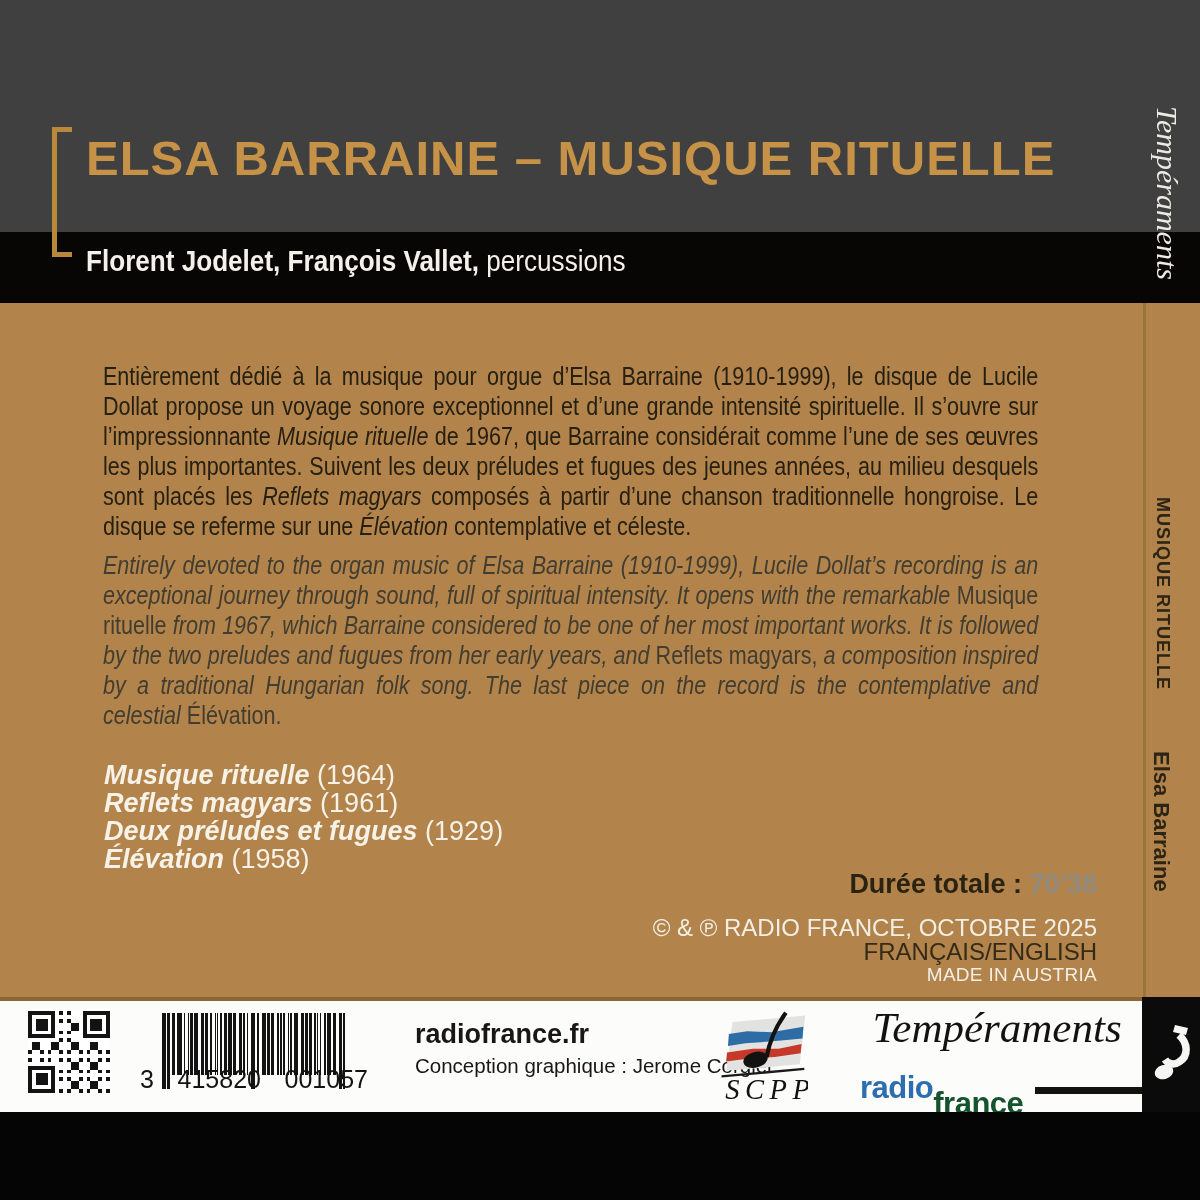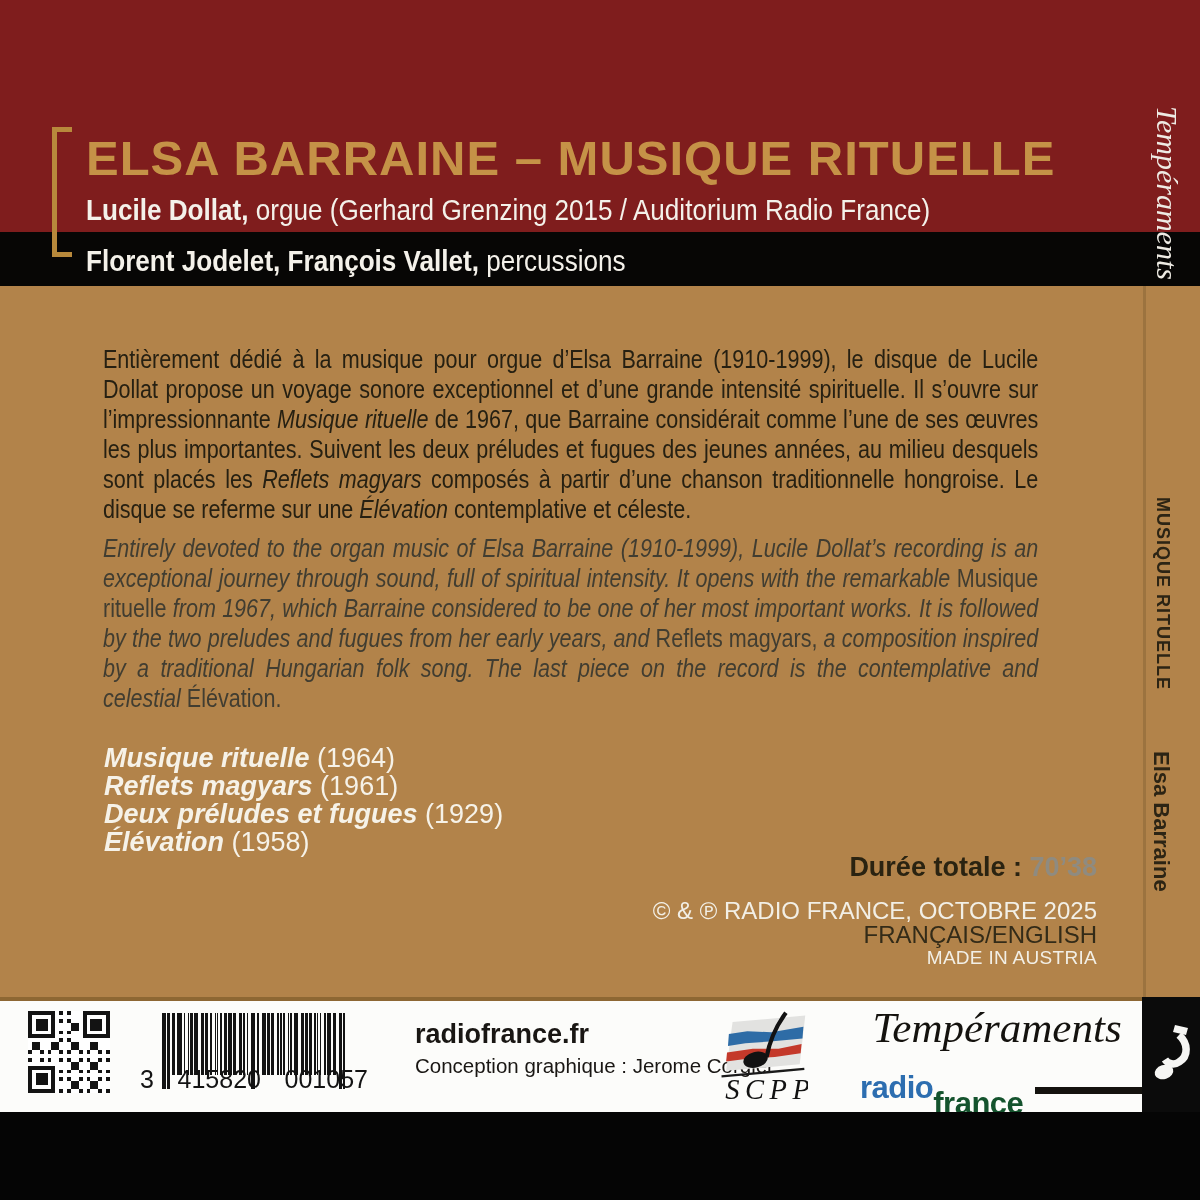--- a/index.html
+++ b/index.html
@@ -1,39 +1,39 @@
 <!DOCTYPE html>
 <html><head>
 <meta charset="utf-8">
 <style>
   html,body{margin:0;padding:0;background:#070605;}
   .cover{position:relative;width:1200px;height:1200px;overflow:hidden;
          font-family:"Liberation Sans",sans-serif;background:#070605;}
 
   
-  .top-band{position:absolute;left:0;top:0;width:1200px;height:232px;background:#7f1d1d;}
+  .top-band{position:absolute;left:0;top:0;width:1200px;height:232px;background:#404040;}
   .bracket{position:absolute;left:52px;top:127px;width:15px;height:120px;
            border-left:5px solid #b8893c;border-top:5px solid #b8893c;border-bottom:5px solid #b8893c;}
   .title{position:absolute;left:86px;top:130px;margin:0;font-size:49px;font-weight:bold;
          letter-spacing:1px;color:#c59247;white-space:nowrap;}
   .perf{position:absolute;left:86px;color:#f4f1ea;white-space:nowrap;font-size:29px;}
   .perf .cx{display:inline-block;transform:scaleX(0.9);transform-origin:0 50%;}
   .perf1{top:194px;} .perf2{top:237px;margin-top:8px;}
   .bold{font-weight:bold;}
 
   
   .spine-label{position:absolute;left:1150px;top:106px;writing-mode:vertical-rl;
                font-family:"Liberation Serif",serif;font-style:italic;font-size:30px;color:#eeebe4;}
   .spine-album{position:absolute;left:1152px;top:497px;writing-mode:vertical-rl;
                font-size:18px;font-weight:bold;letter-spacing:1px;color:#2c2414;}
   .spine-artist{position:absolute;left:1148px;top:751px;writing-mode:vertical-rl;
                font-size:22px;font-weight:bold;color:#2c2414;}
 
   
-  .main{position:absolute;left:0;top:286px;width:1200px;height:764px;background:#b2834a;}
+  .main{position:absolute;left:0;top:303px;width:1200px;height:764px;background:#b2834a;}
   .crease{position:absolute;left:1143px;top:0;width:3px;height:712px;background:rgba(46,28,6,0.16);}
   .para-wrap{position:absolute;left:103px;width:940px;overflow:visible;}
   .condense{width:1085px;transform:scaleX(0.862);transform-origin:0 0;
             text-align:justify;font-size:25px;line-height:30px;margin:0;}
   .fr-wrap{top:58px;} .en-wrap{top:247px;}
   .para-fr{color:#262012;} .para-fr em{font-style:italic;}
   .para-en{color:#413d31;font-style:italic;} .para-en .rm{font-style:normal;}
 
   .tracks{position:absolute;left:104px;top:458px;font-size:27px;line-height:28px;color:#f6f2e8;}
   .track .t{font-weight:bold;font-style:italic;}
@@ -71,21 +71,20 @@
   .bottom-band{position:absolute;left:0;top:1112px;width:1200px;height:88px;background:#050505;}
 </style>
 </head>
 <body>
 
 <div class="cover">
 
   <div class="top-band">
     <div class="bracket"></div>
     <h1 class="title">ELSA BARRAINE – MUSIQUE RITUELLE</h1>
-    <div class="perf perf1"><span class="cx"><span class="bold">Lucile Dollat,</span><span> orgue (Gerhard Grenzing 2015 / Auditorium Radio France)</span></span></div>
     <div class="perf perf2"><span class="cx"><span class="bold">Florent Jodelet, François Vallet,</span><span> percussions</span></span></div>
   </div>
 
   <div class="spine-label">Tempéraments</div>
 
   <div class="main">
     <div class="crease"></div>
 
     <div class="para-wrap fr-wrap" style="position:absolute;">
       <p class="condense para-fr"><span>Entièrement dédié à la musique pour orgue d’Elsa Barraine (1910-1999), le disque de Lucile Dollat propose un voyage sonore exceptionnel et d’une grande intensité spirituelle. Il s’ouvre sur l’impressionnante </span><em>Musique rituelle</em><span> de 1967, que Barraine considérait comme l’une de ses œuvres les plus importantes. Suivent les deux préludes et fugues des jeunes années, au milieu desquels sont placés les </span><em>Reflets magyars</em><span> composés à partir d’une chanson traditionnelle hongroise. Le disque se referme sur une </span><em>Élévation</em><span> contemplative et céleste.</span></p>

